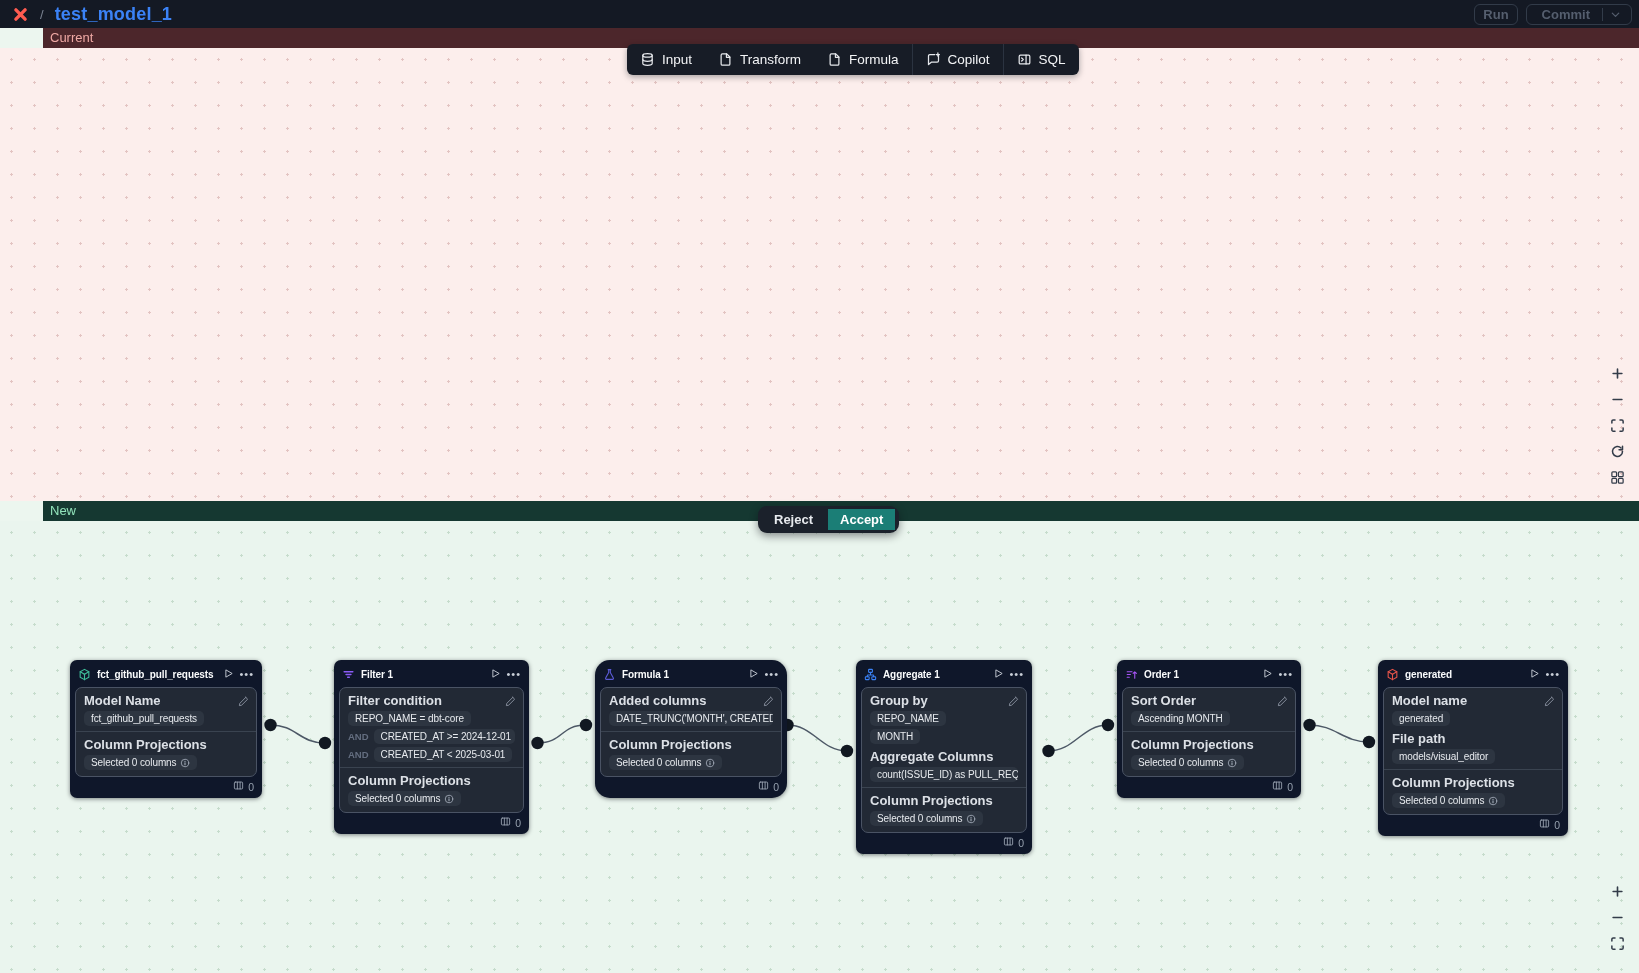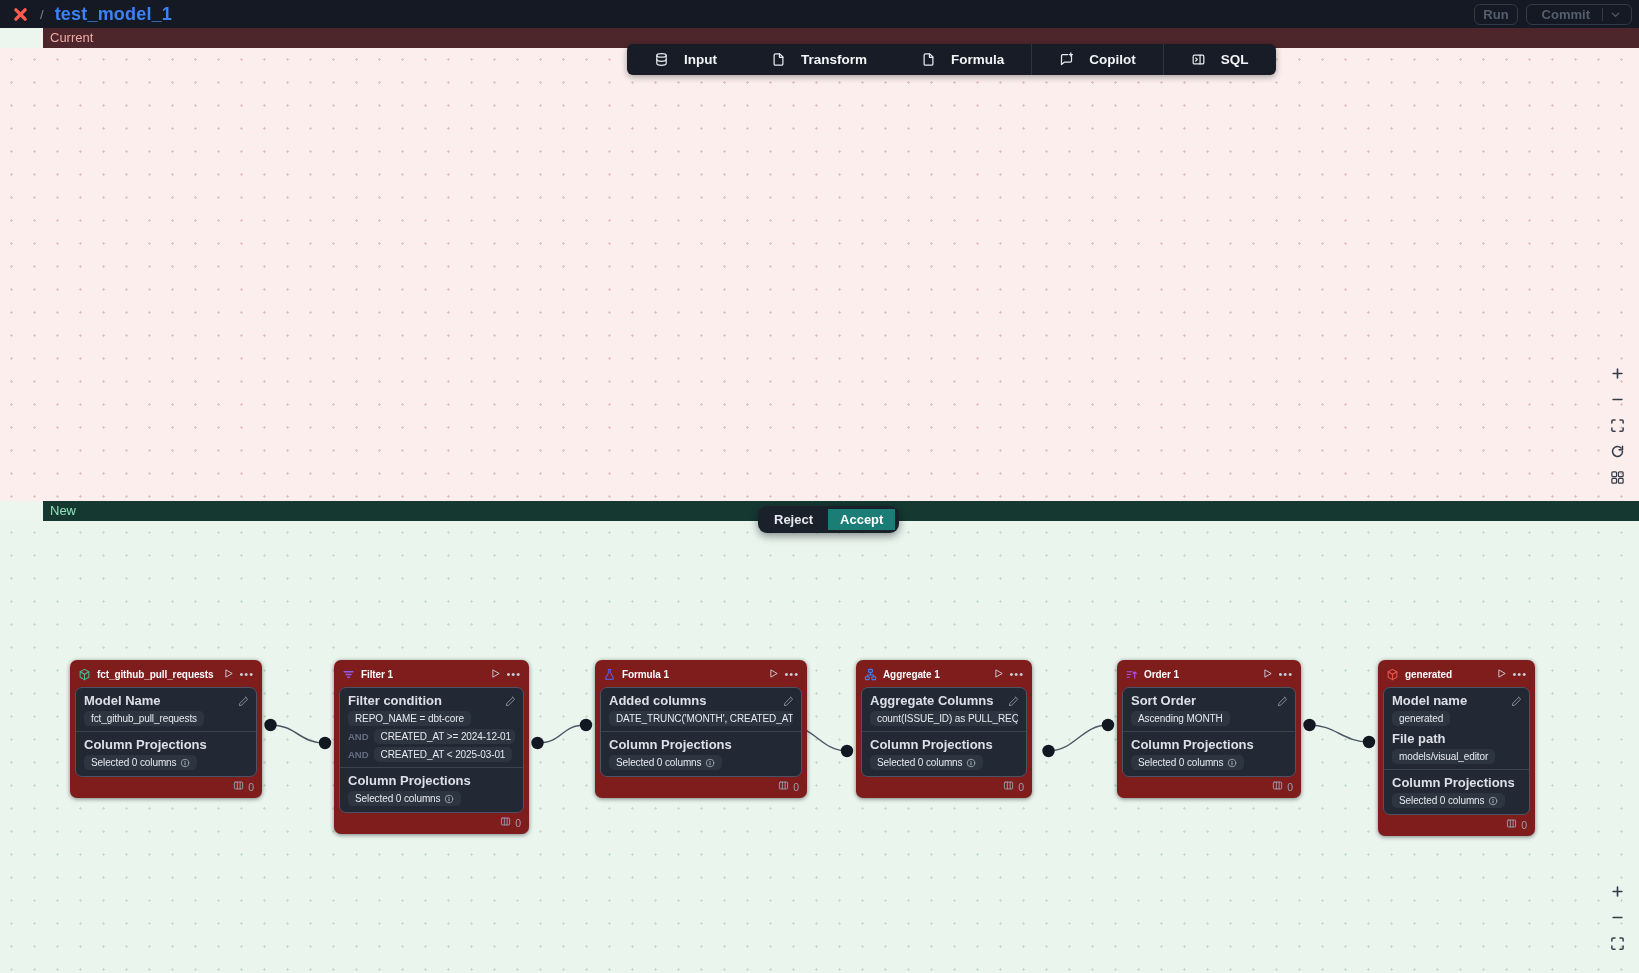--- a/index.html
+++ b/index.html
@@ -30,41 +30,41 @@
   .pane-current { top:48px; height:453px; background-color:#FCEEEC;
       background-image:radial-gradient(circle,#E3C4C2 1.1px,transparent 1.4px); background-size:23px 23px; }
   .pane-new { top:521px; height:452px; background-color:#EAF5EE;
       background-image:radial-gradient(circle,#C6DCCC 1.1px,transparent 1.4px); background-size:23px 23px; }
 
   
   .toolbar { position:absolute; left:627px; top:44px; height:31px; display:flex; align-items:stretch;
              background:#171C26; border-radius:6px; z-index:40; box-shadow:0 2px 6px rgba(10,14,20,.35); overflow:hidden; }
   .tb-group { display:flex; }
   .tb-group + .tb-group { border-left:1px solid #2B3340; }
-  .tool-item { display:flex; align-items:center; gap:15px; padding:0 27px; color:#F3F4F6;
-               font-size:13.5px; font-weight:700; }
+  .tool-item { display:flex; align-items:center; gap:7px; padding:0 13px; color:#F3F4F6;
+               font-size:13.5px; font-weight:400; }
   .tool-item .icn { display:flex; color:#E5E7EB; }
   .icn svg { display:block; }
 
   
   .review { position:absolute; left:758px; top:506px; background:#1B212B; border-radius:9px;
             padding:3px 4px; display:flex; align-items:center; gap:3px; z-index:45;
             box-shadow:0 3px 8px rgba(10,14,20,.45); }
   .reject { color:#E7EAEE; font-size:13px; font-weight:700; padding:3px 12px; border-radius:6px; }
   .accept { background:#1B7E76; color:#FFFFFF; font-size:13px; font-weight:700; padding:3px 12px; border-radius:0; }
 
   
   .ctrls { position:absolute; left:1608px; display:flex; flex-direction:column; gap:8px; z-index:30; }
   #ctrls-current { top:364px; }
   #ctrls-new { top:882px; }
   .ctrl-btn { width:18px; height:18px; color:#333C49; display:flex; align-items:center; justify-content:center; }
   .ctrl-btn svg { width:15px; height:15px; }
 
   
-  .node { position:absolute; background:#7f1d1d; border-radius:7px; color:#E7EAEE; z-index:10;
+  .node { position:absolute; background:#0f172a; border-radius:7px; color:#E7EAEE; z-index:10;
           box-shadow:0 1px 4px rgba(10,14,20,.5); }
   .node-header { display:flex; align-items:center; gap:6px; padding:5px 8px 4px; }
   .node-icn { display:flex; flex:none; }
   .node-icn svg { width:13px; height:13px; }
   .node-title { flex:1; font-size:10px; font-weight:700; color:#FAFBFC; letter-spacing:-.1px;
                 white-space:nowrap; overflow:hidden; }
   .node-actions { display:flex; align-items:center; gap:5px; color:#C9CFD8; flex:none; }
   .node-actions svg { width:11px; height:11px; }
   .dots3 { font-size:11px; letter-spacing:1px; color:#C9CFD8; line-height:1; }
   .node-body { position:relative; margin:0 5px; background:#222935; border:1px solid #4A5364;
@@ -370,21 +370,21 @@
         </div>
       </div>
       <div class="node-footer">
     <span><svg width="11" height="11" viewBox="0 0 24 24" fill="none" stroke="currentColor" stroke-width="2" stroke-linecap="round" stroke-linejoin="round">
             <rect x="3" y="4.5" width="18" height="15" rx="2"></rect>
             <path d="M9.5 4.5v15M15.5 4.5v15"></path>
           </svg></span>
     <span>0</span>
   </div>
     </div>
-    <div class="node" style="left: 595px; top: 660px; width: 212px;">
+    <div class="node" style="left: 595px; top: 660px; width: 192px; border-radius: 15px;">
       <div class="node-header">
     <span class="node-icn" style="color:#5B5BD6">
           <svg width="13" height="13" viewBox="0 0 24 24" fill="none" stroke="currentColor" stroke-width="2" stroke-linecap="round" stroke-linejoin="round">
             <path d="M9.5 3h5"></path>
             <path d="M10.5 3v5.5L5 18.2A1.8 1.8 0 0 0 6.6 21h10.8a1.8 1.8 0 0 0 1.6-2.8L13.5 8.5V3"></path>
           </svg>
         </span>
     <span class="node-title">Formula 1</span>
     <span class="node-actions">
       <span><svg width="11" height="11" viewBox="0 0 24 24" fill="none" stroke="currentColor" stroke-width="2" stroke-linecap="round" stroke-linejoin="round">
@@ -445,20 +445,33 @@
               <path d="M7 4.5l13 7.5L7 19.5z"></path>
             </svg></span>
       <span class="dots3">•••</span>
     </span>
   </div>
       <div class="node-body">
     <span class="pencil"><svg width="11" height="11" viewBox="0 0 24 24" fill="none" stroke="currentColor" stroke-width="2" stroke-linecap="round" stroke-linejoin="round">
             <path d="M17 3l4 4L8 20l-5 1 1-5L17 3z"></path>
           </svg></span>
         <div class="sec">
+      <div class="sec-label">Group by</div>
+          <div class="chip-row">
+            <span class="chip">
+              <span>REPO_NAME</span>
+            </span>
+          </div>
+          <div class="chip-row">
+            <span class="chip">
+              <span>MONTH</span>
+            </span>
+          </div>
+        </div>
+        <div class="sec">
       <div class="sec-label">Aggregate Columns</div>
           <div class="chip-row">
             <span class="chip">
               <span>count(ISSUE_ID) as PULL_REQUEST_…</span>
             </span>
           </div>
         </div>
         <div class="divider"></div>
         <div class="sec">
       <div class="sec-label">Column Projections</div>
@@ -527,21 +540,21 @@
         </div>
       </div>
       <div class="node-footer">
     <span><svg width="11" height="11" viewBox="0 0 24 24" fill="none" stroke="currentColor" stroke-width="2" stroke-linecap="round" stroke-linejoin="round">
             <rect x="3" y="4.5" width="18" height="15" rx="2"></rect>
             <path d="M9.5 4.5v15M15.5 4.5v15"></path>
           </svg></span>
     <span>0</span>
   </div>
     </div>
-    <div class="node" style="left: 1378px; top: 660px; width: 157px;">
+    <div class="node" style="left: 1378px; top: 660px; width: 190px;">
       <div class="node-header">
     <span class="node-icn" style="color:#E8554A">
           <svg width="13" height="13" viewBox="0 0 24 24" fill="none" stroke="currentColor" stroke-width="2" stroke-linecap="round" stroke-linejoin="round">
             <path d="M12 2.5l8 4.5v10l-8 4.5-8-4.5V7l8-4.5z"></path>
             <path d="M4 7l8 4.5L20 7"></path>
             <path d="M12 11.5v10"></path>
           </svg>
         </span>
     <span class="node-title">generated</span>
     <span class="node-actions">

